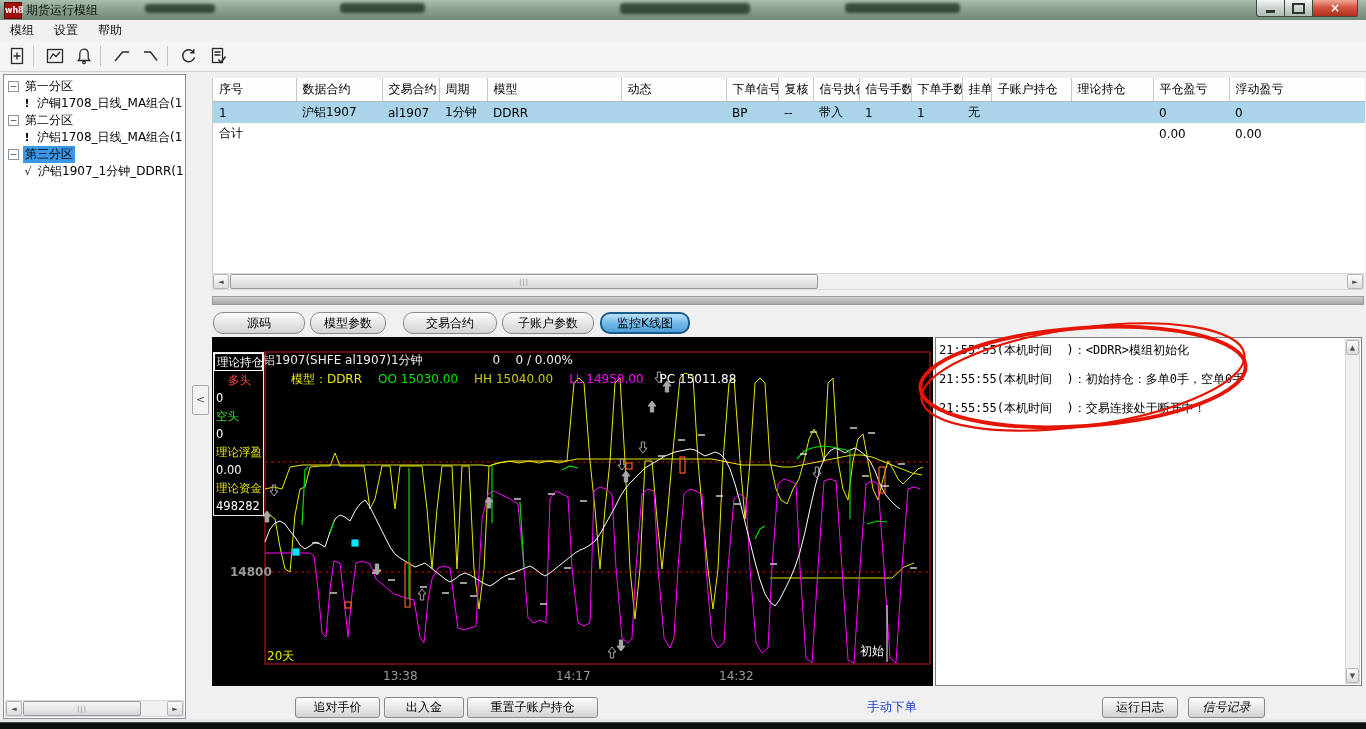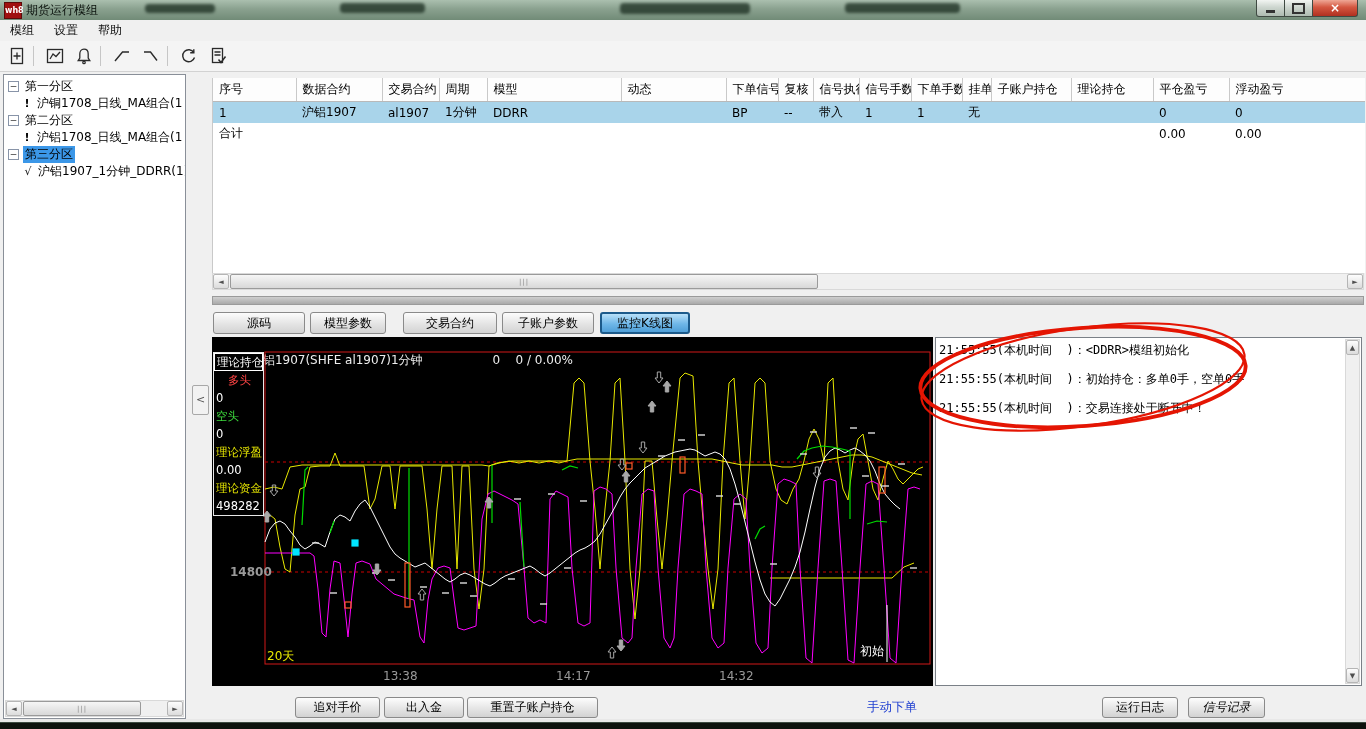--- a/index.html
+++ b/index.html
@@ -63,21 +63,21 @@
   
   #table-wrap{position:absolute;left:212px;top:78px;width:1152px;height:195px;background:#fff;overflow:hidden;border-left:1px solid #c9c9c9;}
   table{border-collapse:collapse;table-layout:fixed;}
   th{font-weight:normal;font-size:12px;text-align:left;padding:3px 2px 3px 6px;border-right:1px solid #c9c9c9;border-bottom:1px solid #b9b9b9;height:21px;box-sizing:border-box;white-space:nowrap;overflow:hidden;background:#fdfdfd;}
   td{font-size:12px;padding:2px 2px 2px 6px;height:20px;box-sizing:border-box;white-space:nowrap;overflow:hidden;}
   tr.hl td{background:#a9d4ea;}
   #splitter-h{position:absolute;left:212px;top:296px;width:1152px;height:9px;background:linear-gradient(180deg,#cfcfcf,#a9a9a9);border:1px solid #9a9a9a;box-sizing:border-box;}
 
   
   .tabbtn{position:absolute;top:312px;height:22px;font-size:12px;color:#000;text-align:center;line-height:20px;
-    background:linear-gradient(180deg,#fcfcfc,#e2e2e2 60%,#d3d3d3);border:1px solid #8a8a8a;border-radius:3px;box-sizing:border-box;}
+    background:linear-gradient(180deg,#fcfcfc,#e2e2e2 60%,#d3d3d3);border:1px solid #8a8a8a;border-radius:10px;box-sizing:border-box;}
   .tabbtn.selected{background:linear-gradient(180deg,#b8e0f8,#6fb7e8 55%,#4f9fd8);border:2px solid #1c5a8a;line-height:18px;}
 
   
   #chart{position:absolute;left:212px;top:337px;width:721px;height:349px;background:#000;overflow:hidden;}
   #ksvg{position:absolute;left:0;top:0;}
   #chart-title{position:absolute;left:16px;top:1px;font-size:12px;color:#eee;white-space:pre;}
   #chart-title .vals{margin-left:70px;white-space:pre;}
   #model-line{position:absolute;left:56px;top:20px;font-size:12px;white-space:pre;}
   #model-line span{margin-right:16px;}
   #info-panel{position:absolute;left:1px;top:15px;width:51px;border:1px solid #e8e8e8;background:#000;box-sizing:border-box;}
@@ -388,20 +388,23 @@
         <path d="M414,134 L418,139 L415.7,139 L415.7,145 L412.3,145 L412.3,139 L410,139 Z" fill="#a8a8a8" stroke="#a8a8a8" stroke-width="1"></path>
         <path d="M431,116 L435,111 L432.7,111 L432.7,105 L429.3,105 L429.3,111 L427,111 Z" fill="none" stroke="#a8a8a8" stroke-width="1"></path>
         <path d="M440,64 L444,69 L441.7,69 L441.7,75 L438.3,75 L438.3,69 L436,69 Z" fill="#a8a8a8" stroke="#a8a8a8" stroke-width="1"></path>
         <path d="M447,46 L451,41 L448.7,41 L448.7,35 L445.3,35 L445.3,41 L443,41 Z" fill="none" stroke="#a8a8a8" stroke-width="1"></path>
         <path d="M455,44 L459,49 L456.7,49 L456.7,55 L453.3,55 L453.3,49 L451,49 Z" fill="#a8a8a8" stroke="#a8a8a8" stroke-width="1"></path>
         <path d="M605,141 L609,136 L606.7,136 L606.7,130 L603.3,130 L603.3,136 L601,136 Z" fill="none" stroke="#a8a8a8" stroke-width="1"></path>
         <path d="M400,310 L404,315 L401.7,315 L401.7,321 L398.3,321 L398.3,315 L396,315 Z" fill="none" stroke="#a8a8a8" stroke-width="1"></path>
         <path d="M409,314 L413,309 L410.7,309 L410.7,303 L407.3,303 L407.3,309 L405,309 Z" fill="#a8a8a8" stroke="#a8a8a8" stroke-width="1"></path>
         <line x1="675" y1="268" x2="675" y2="325" stroke="#ffffff" stroke-width="1"></line>
       </svg>
+    <div id="model-line">
+      <span style="color:#e8e800;">模型：DDRR</span><span style="color:#00e600;">OO 15030.00</span><span style="color:#cccc00;">HH 15040.00</span><span style="color:#ff00ff;">LL 14950.00</span><span style="color:#ffffff;">PC 15011.88</span>
+    </div>
     <div id="info-panel">
         <div class="ip-row boxed" style="color: rgb(255, 255, 255);">理论持仓</div>
         <div class="ip-row" style="color: rgb(255, 68, 68); text-align: center;">多头</div>
         <div class="ip-row" style="color: rgb(255, 255, 255);">0</div>
         <div class="ip-row" style="color: rgb(61, 221, 61);">空头</div>
         <div class="ip-row" style="color: rgb(255, 255, 255);">0</div>
         <div class="ip-row" style="color: rgb(232, 232, 0);">理论浮盈</div>
         <div class="ip-row" style="color: rgb(255, 255, 255);">0.00</div>
         <div class="ip-row" style="color: rgb(232, 232, 0);">理论资金</div>
         <div class="ip-row" style="color: rgb(255, 255, 255);">498282</div>

